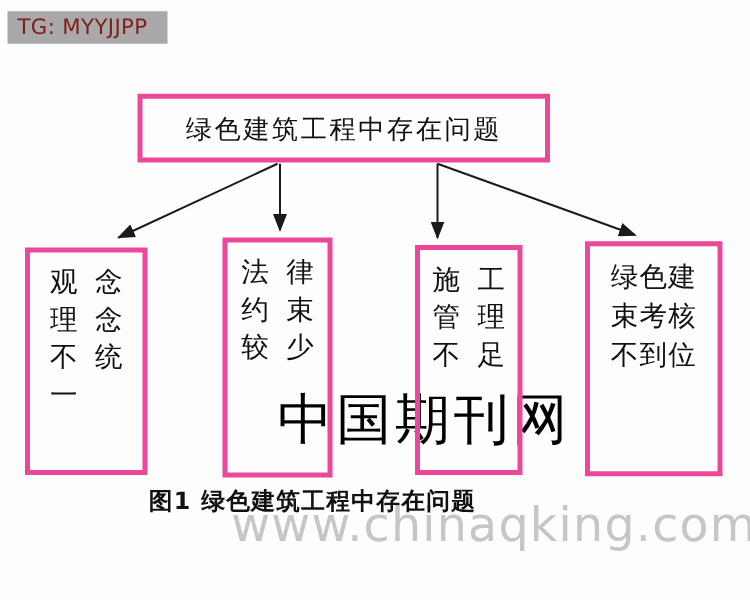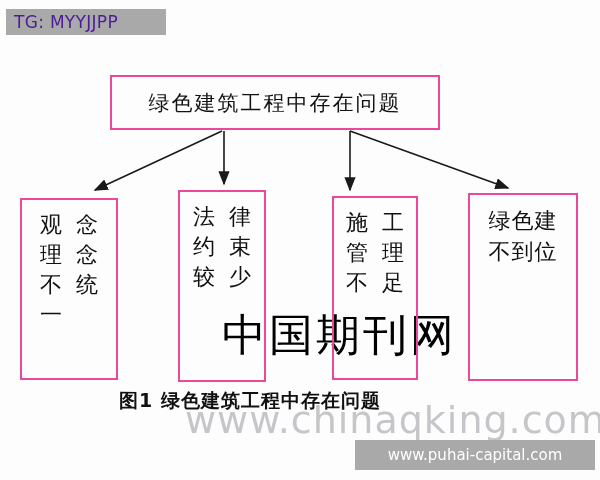--- a/index.html
+++ b/index.html
@@ -19,24 +19,24 @@
     height: 480px;
     background: #fdfdfd;
     overflow: hidden;
   }
 
   
   .tg-badge {
     position: absolute;
     left: 6px;
     top: 9px;
-    width: 160px;
+    width: 128px;
     height: 26px;
     background: #a9a9a9;
-    color: #4c1d95;
+    color: #7f1d1d;
     font-size: 17px;
     line-height: 26px;
     padding-left: 8px;
     box-sizing: border-box;
     letter-spacing: 0.3px;
     white-space: nowrap;
   }
 
   
   .site-badge {
@@ -75,21 +75,21 @@
     top: 398px;
     font-size: 38px;
     letter-spacing: 1px;
     color: #c6c6ca;
   }
 
   
   .node {
     position: absolute;
     box-sizing: border-box;
-    border: 2px solid #ec4899;
+    border: 4px solid #ec4899;
     background: transparent;
     color: #111111;
   }
   .node-root {
     left: 110px;
     top: 75px;
     width: 330px;
     height: 55px;
     display: flex;
     align-items: center;
@@ -236,22 +236,22 @@
         <span class="leaf-ch">工</span>
         <span class="leaf-ch">理</span>
         <span class="leaf-ch">足</span>
       </div>
     </div>
   </div>
 
   <div class="node leaf" id="node4">
     <div class="leaf-rows">
       <span class="leaf-row">绿色建</span>
+      <span class="leaf-row">束考核</span>
       <span class="leaf-row">不到位</span>
     </div>
   </div>
 
   <div class="caption">图1 绿色建筑工程中存在问题</div>
 
   <div class="tg-badge">TG: MYYJJPP</div>
-  <div class="site-badge">www.puhai-capital.com</div>
 
 </div>
 
 </body></html>

